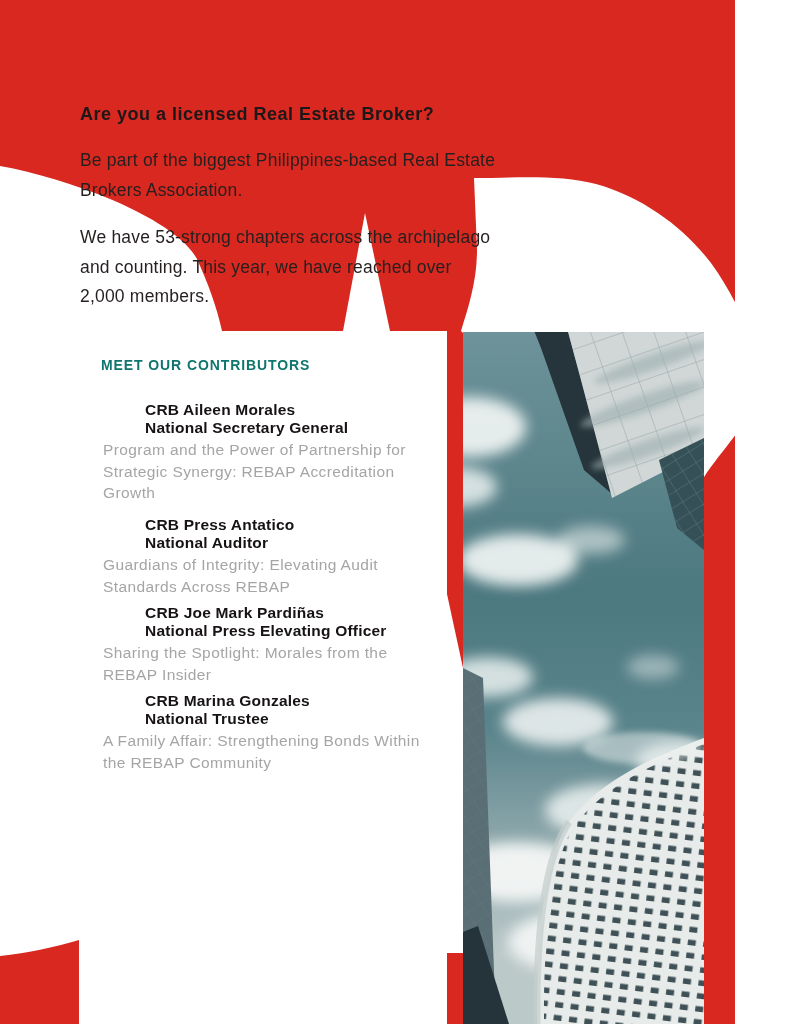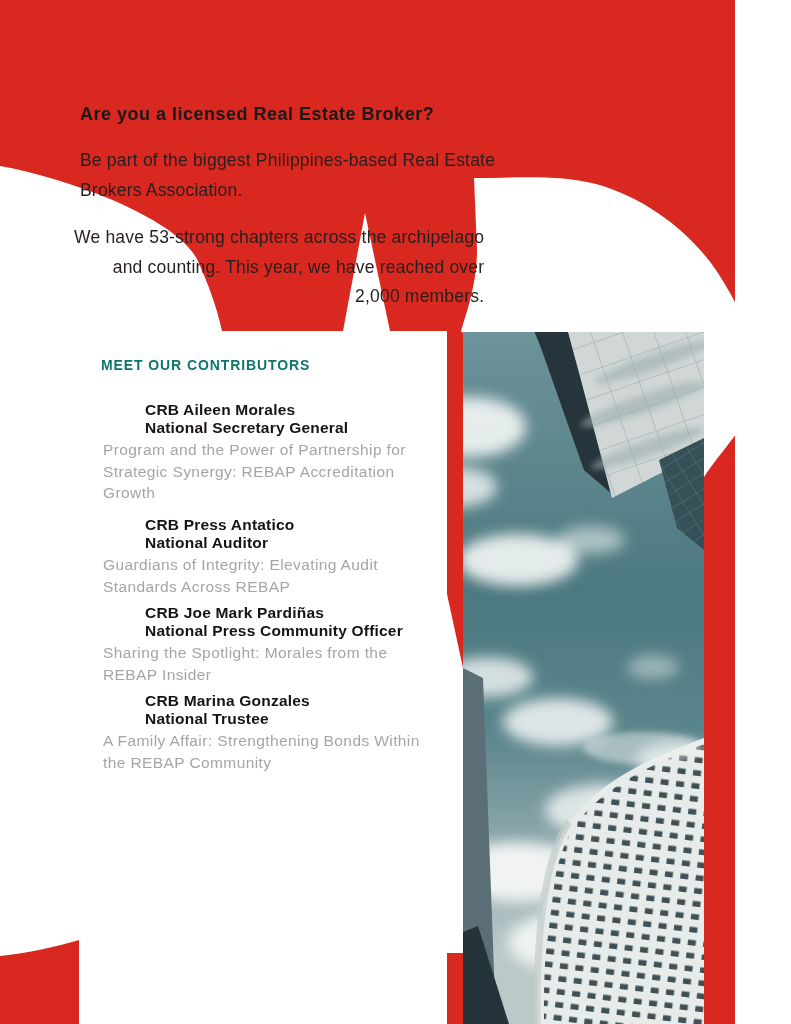--- a/index.html
+++ b/index.html
@@ -5,21 +5,21 @@
   html,body{margin:0;padding:0;background:#ffffff;}
   .page{
     position:relative;width:735px;height:1024px;overflow:hidden;
     background:#ffffff;font-family:"Liberation Sans",sans-serif;
   }
   .bg{position:absolute;left:0;top:0;width:791px;height:1024px;}
   .txt{position:absolute;white-space:nowrap;}
   .headline{left:80px;top:104px;font-size:18px;font-weight:700;letter-spacing:.5px;color:#1d1718;}
   .intro{position:absolute;font-size:17.5px;letter-spacing:.2px;color:#261f1f;line-height:29.5px;}
   .p1{left:80px;top:146px;}
-  .p2{left:74px;top:223px;text-align:right;}
+  .p2{left:80px;top:223px;}
   .section-title{left:101px;top:357px;font-size:14px;font-weight:700;letter-spacing:.9px;color:#0f766e;}
   .contrib{position:absolute;left:101px;}
   .c1{top:401px}.c2{top:516px}.c3{top:604px}.c4{top:692px}
   .contrib .name,.contrib .role{font-size:15.5px;font-weight:700;line-height:17.5px;color:#171314;letter-spacing:.2px;white-space:nowrap;margin-left:44px;}
   .contrib .topic{margin-top:3px;margin-left:2px;font-size:15.5px;line-height:21.5px;color:#a5a5a5;letter-spacing:.4px;white-space:nowrap;}
   .photo{position:absolute;left:463px;top:332px;width:241px;height:692px;}
   .photo svg{display:block;width:241px;height:692px;}
 </style>
 </head>
 <body>
@@ -73,21 +73,21 @@
     <div class="name">CRB Press Antatico</div>
     <div class="role">National Auditor</div>
     <div class="topic">
       <div>Guardians of Integrity: Elevating Audit</div>
       <div>Standards Across REBAP</div>
     </div>
   </div>
 
   <div class="contrib c3">
     <div class="name">CRB Joe Mark Pardiñas</div>
-    <div class="role">National Press Community Officer</div>
+    <div class="role">National Press Elevating Officer</div>
     <div class="topic">
       <div>Sharing the Spotlight: Morales from the</div>
       <div>REBAP Insider</div>
     </div>
   </div>
 
   <div class="contrib c4">
     <div class="name">CRB Marina Gonzales</div>
     <div class="role">National Trustee</div>
     <div class="topic">

